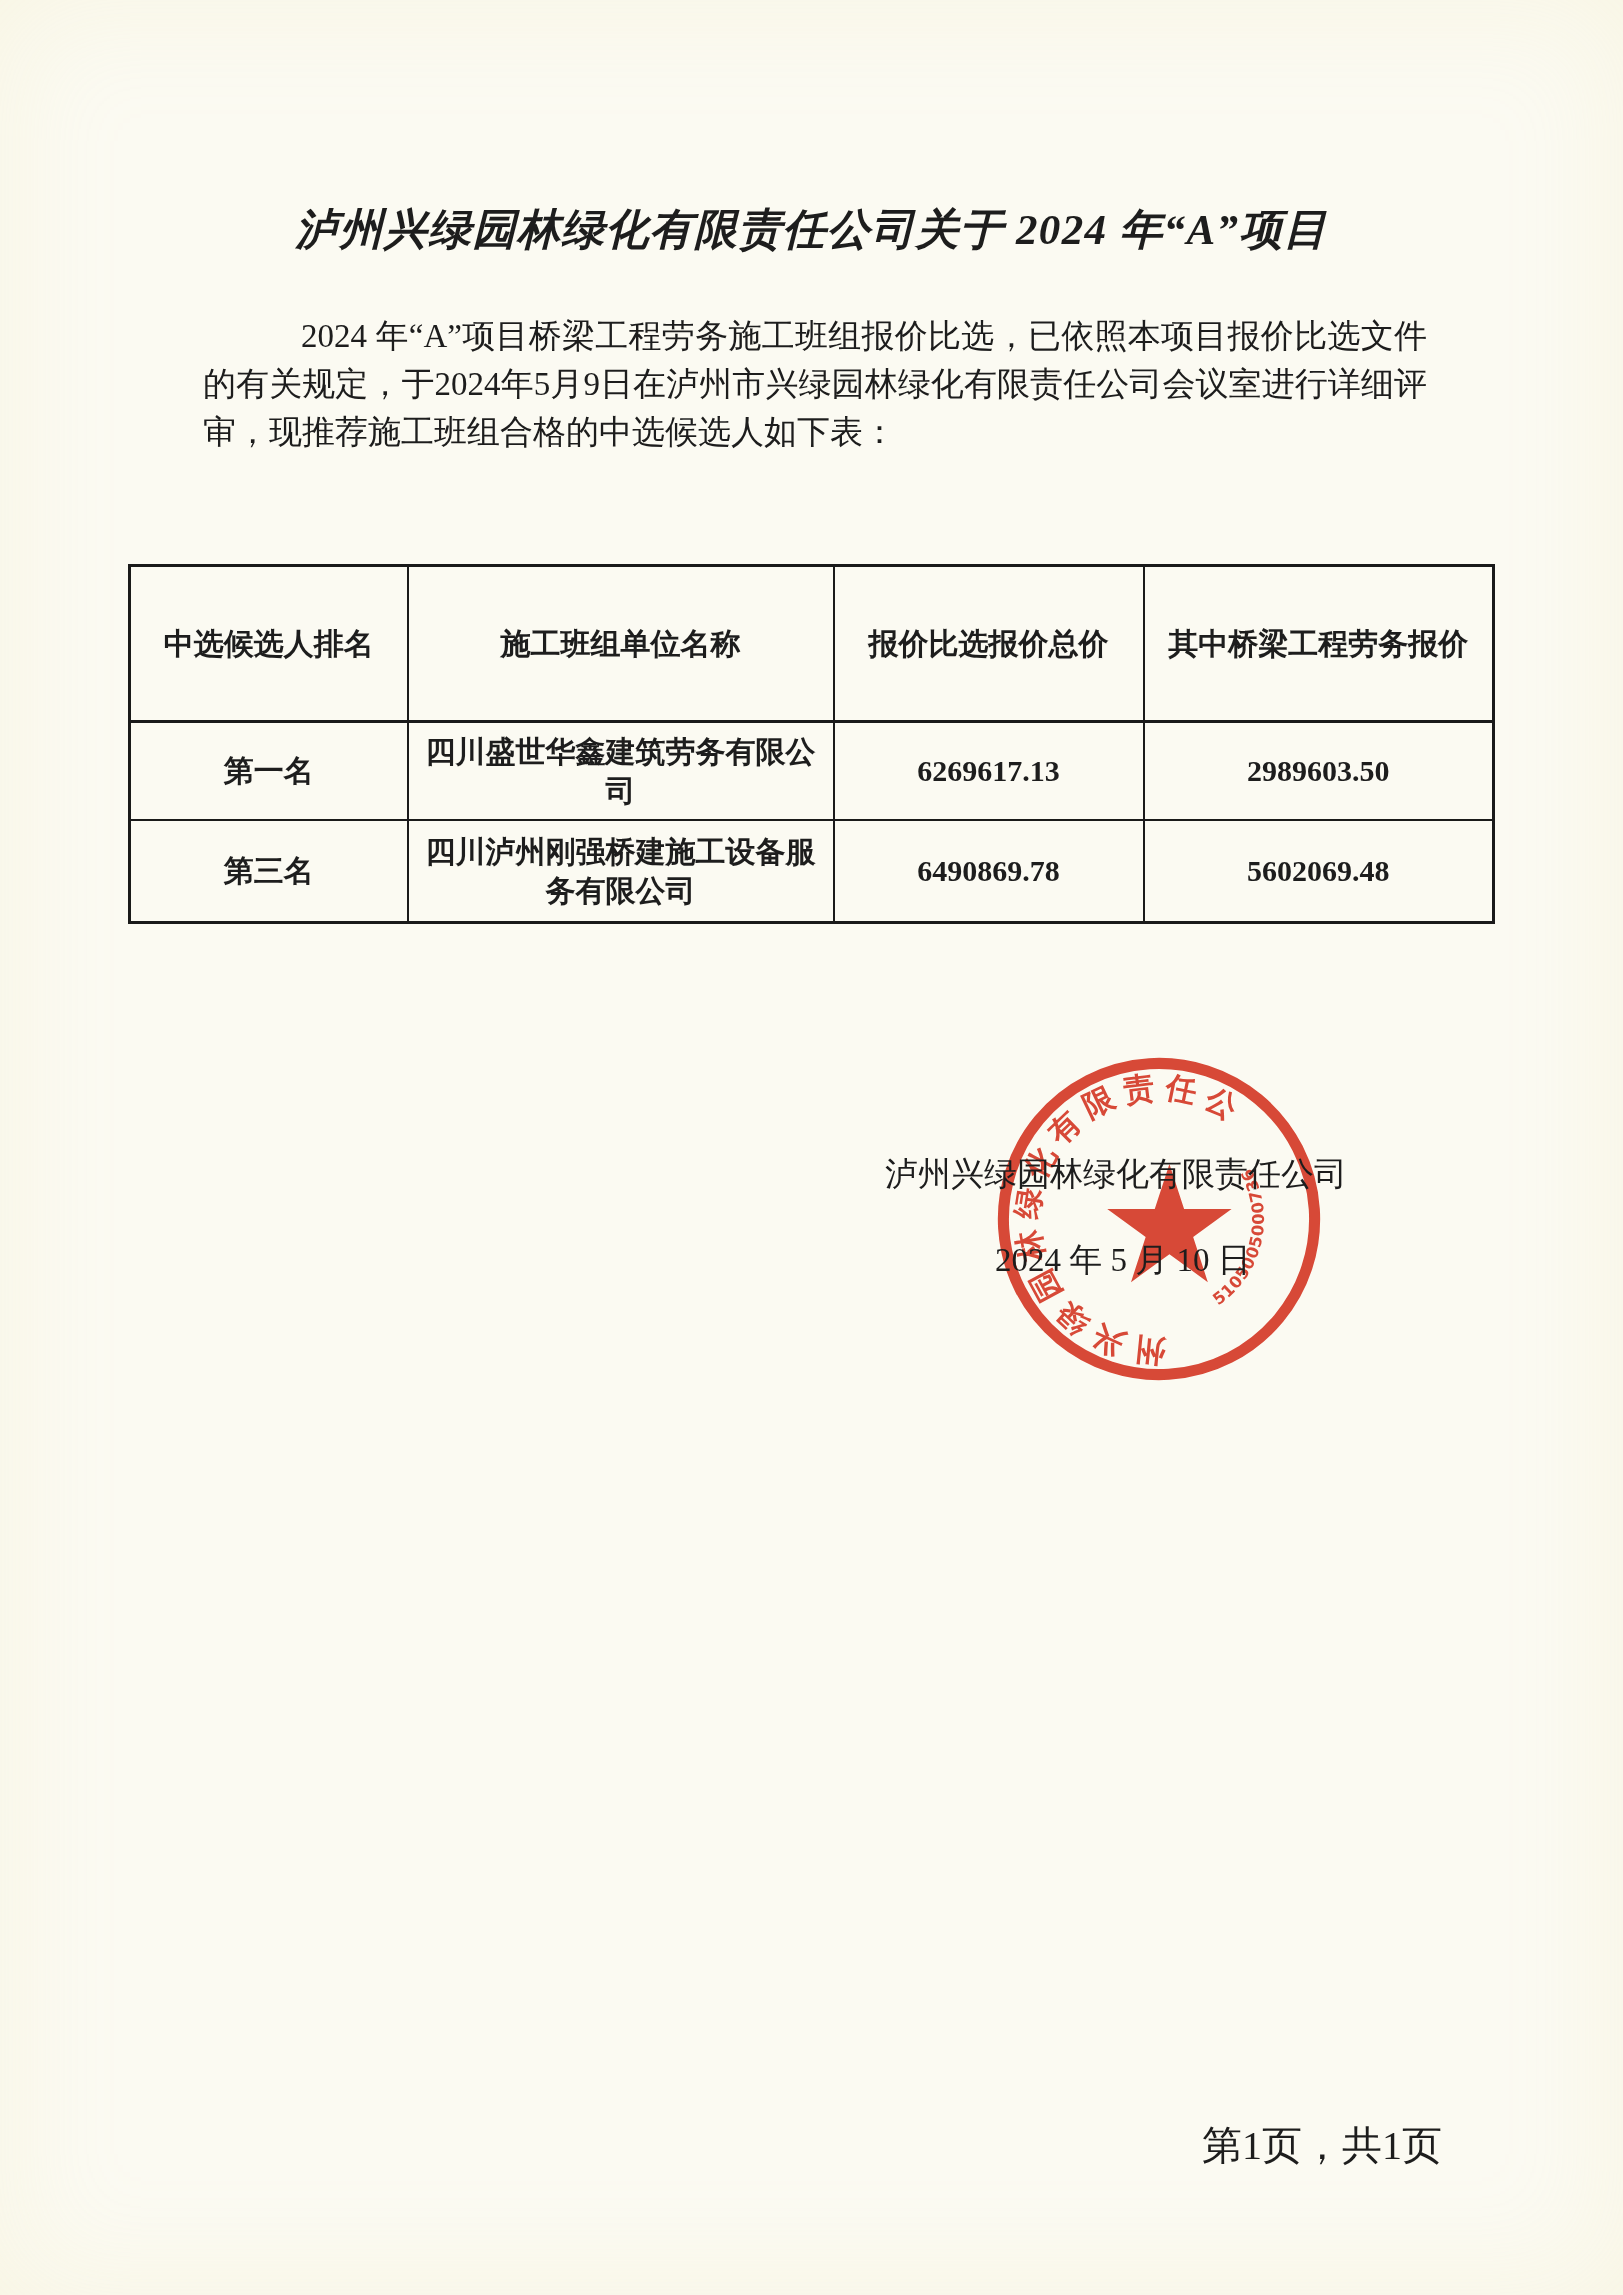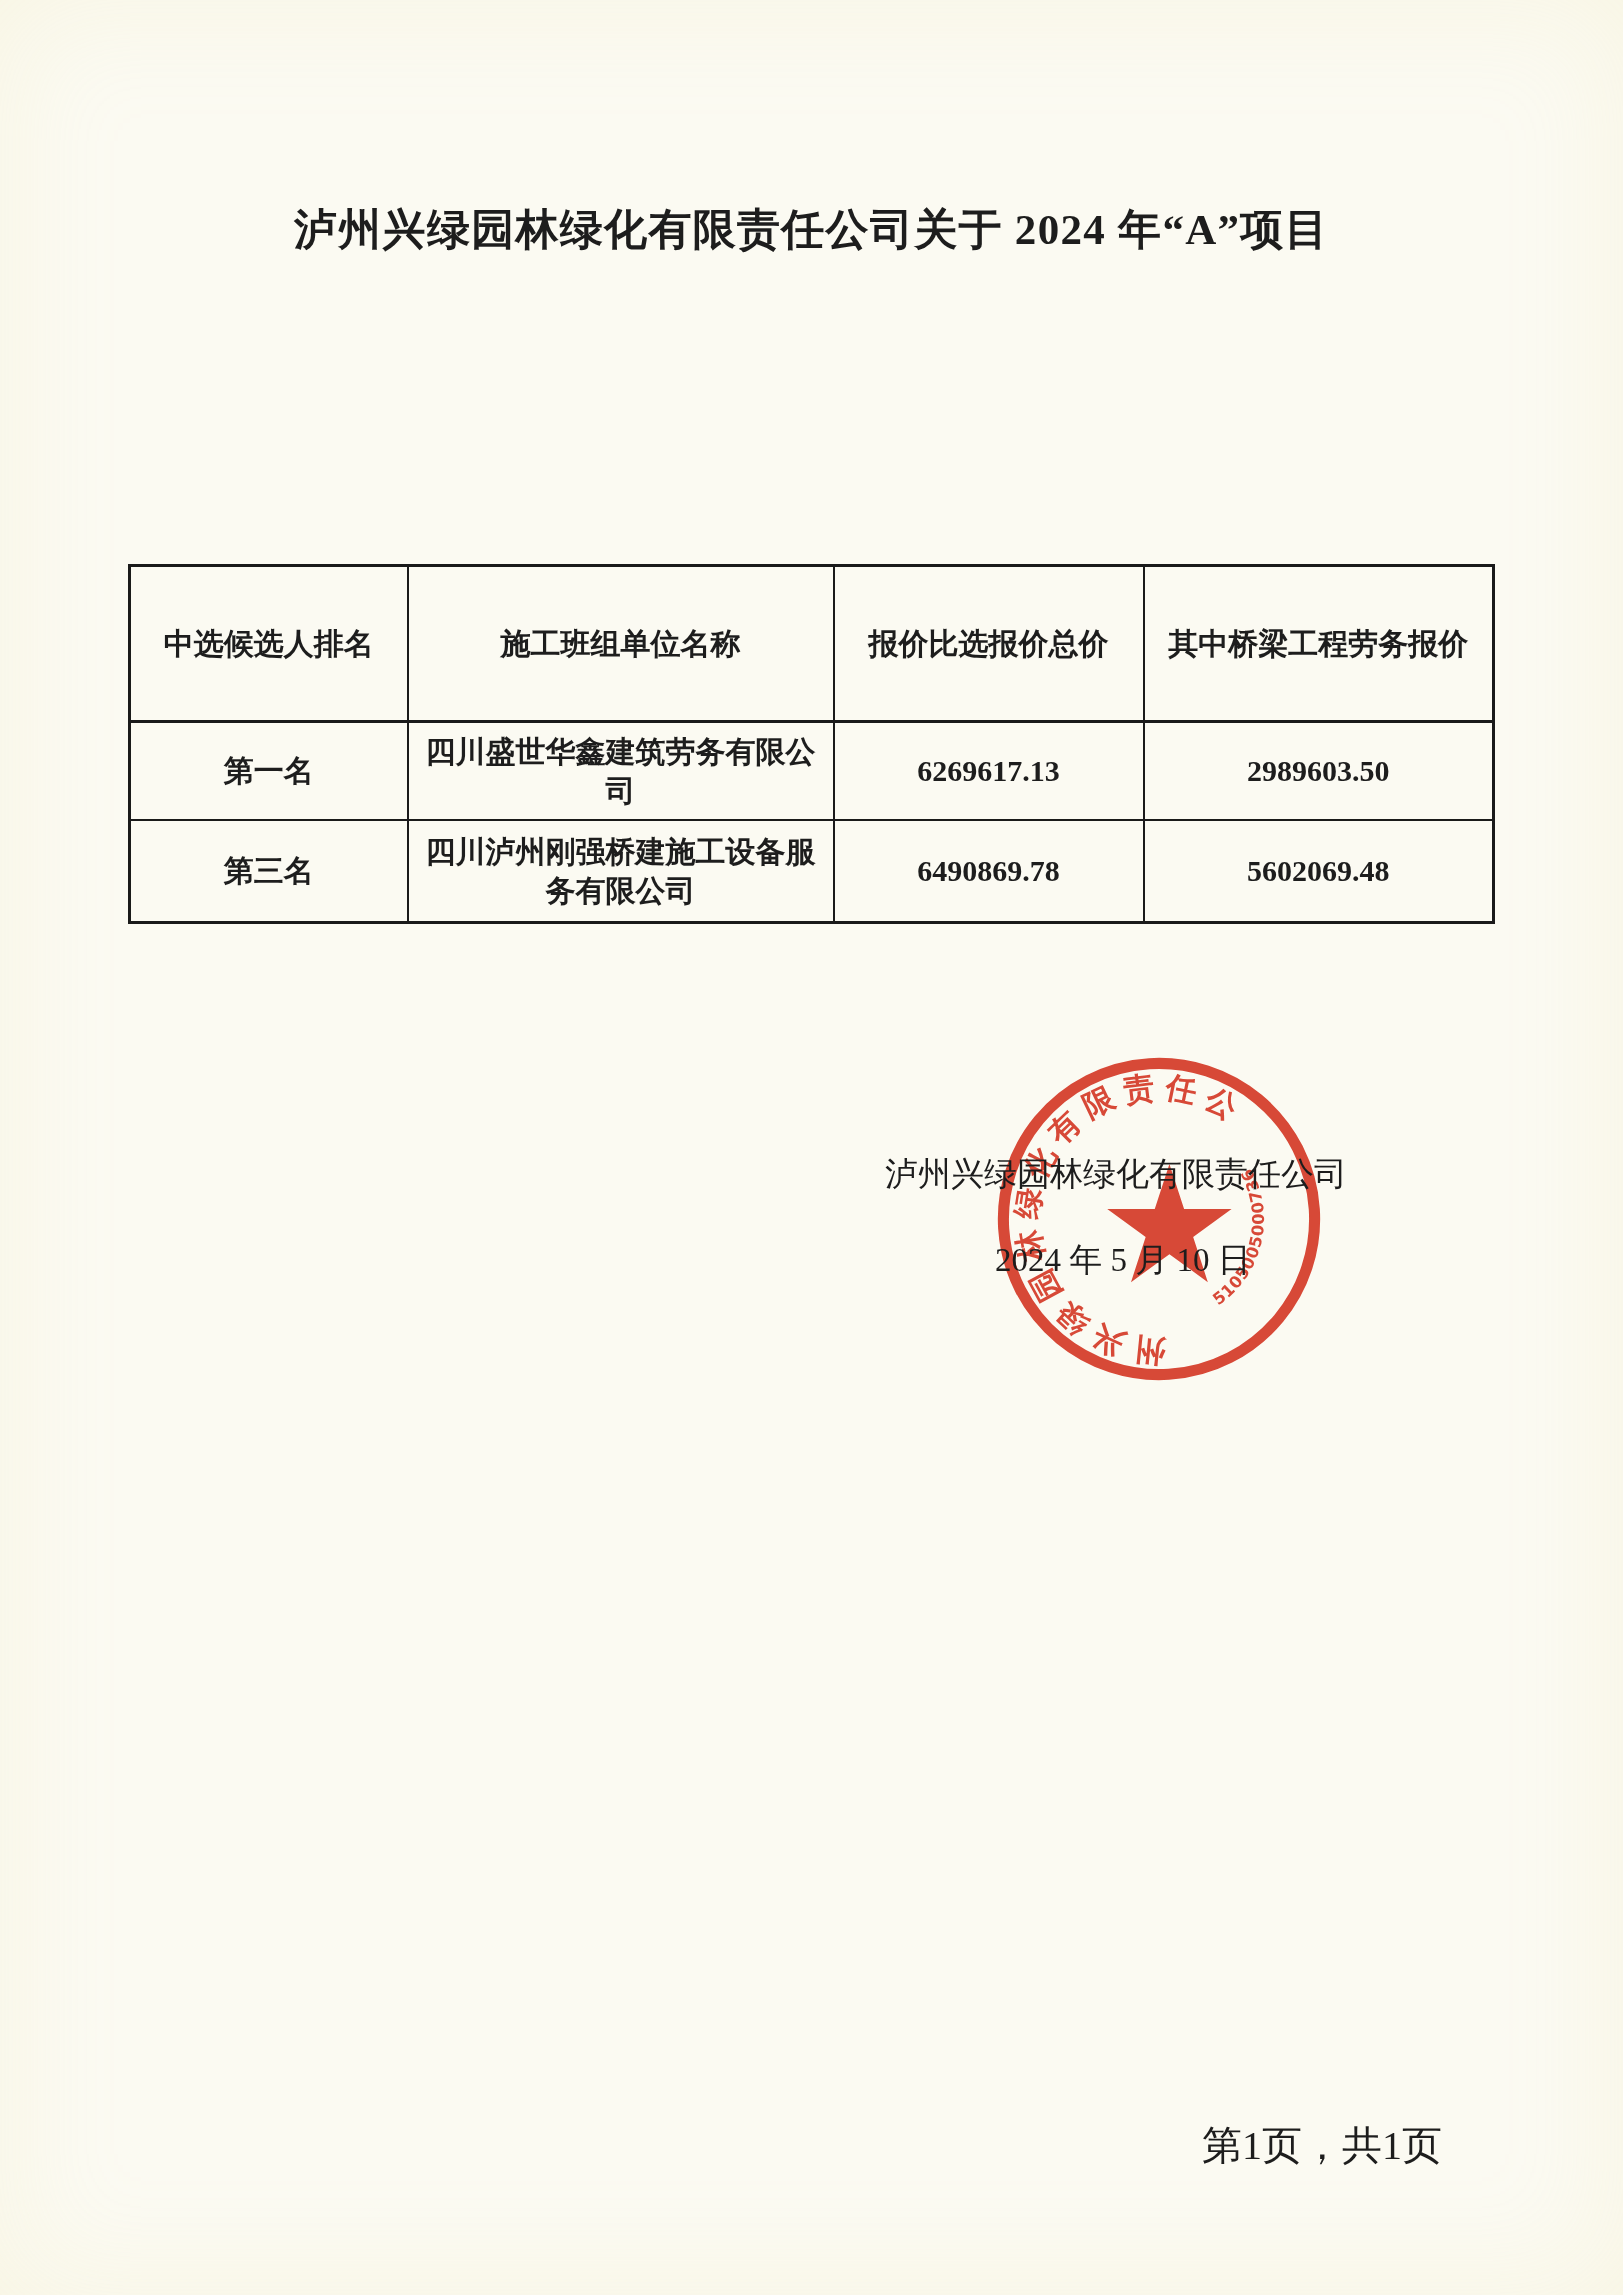--- a/index.html
+++ b/index.html
@@ -26,20 +26,21 @@
     box-shadow: inset 0 0 118px rgba(240, 225, 160, 0.18);
   }
 
   .doc-title {
     text-align: center;
     font-weight: bold;
     font-size: 43px;
     line-height: 63px;
     letter-spacing: 1.3px;
     white-space: nowrap;
+    font-style: italic;
   }
   .doc-title.line1 { margin: 0; padding-top: 198px; }
   .doc-title.line2 { margin: 0; padding-top: 26px; }
 
   .doc-paragraph {
     margin: 51px 196px 0 203px;
     font-size: 33px;
     line-height: 48px;
     text-indent: 98px;
     text-align: justify;
@@ -124,20 +125,21 @@
     white-space: nowrap;
   }
 </style>
 </head>
 <body>
 
 <div class="page">
 
   <h1 class="doc-title line1">泸州兴绿园林绿化有限责任公司关于 2024 年“A”项目</h1>
 
+  <p class="doc-paragraph">2024 年“A”项目桥梁工程劳务施工班组报价比选，已依照本项目报价比选文件的有关规定，于2024年5月9日在泸州市兴绿园林绿化有限责任公司会议室进行详细评审，现推荐施工班组合格的中选候选人如下表：</p>
 
   <table class="result-table">
     <colgroup>
       <col class="c1">
         <col class="c2">
         <col class="c3">
         <col class="c4">
     </colgroup>
     <tbody>
       <tr class="header-row">

